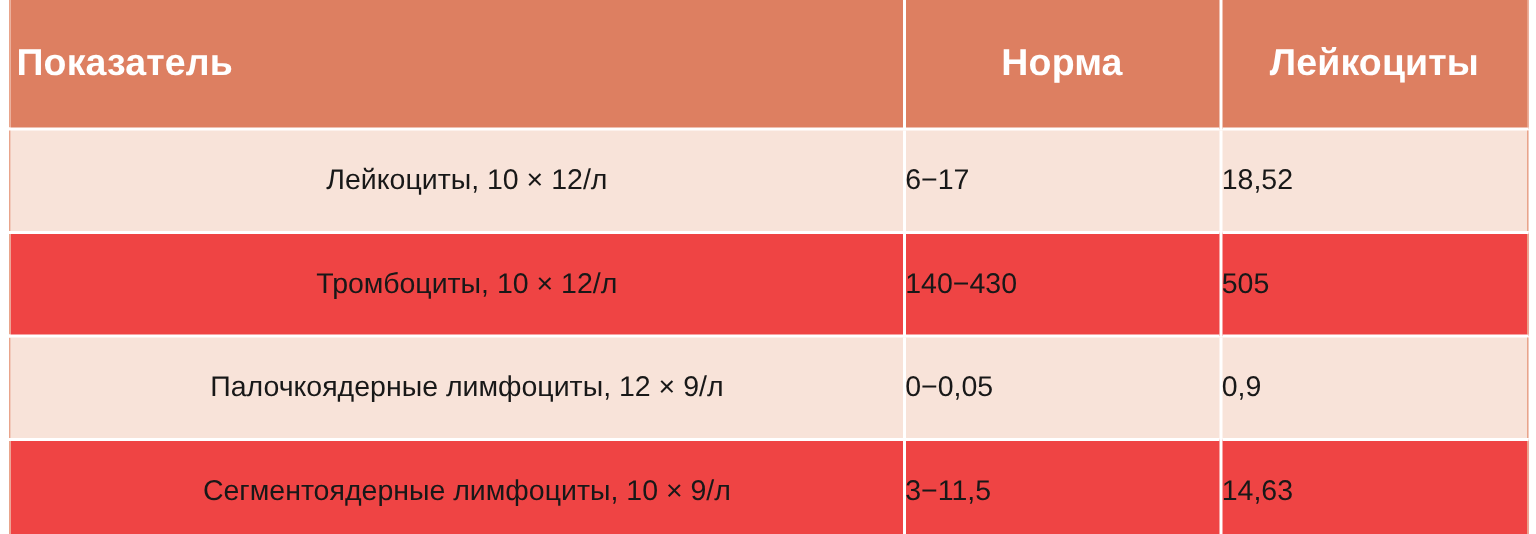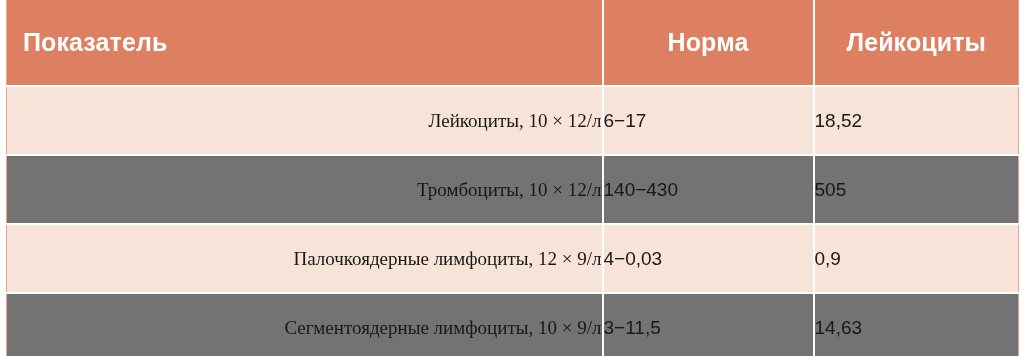--- a/index.html
+++ b/index.html
@@ -49,52 +49,51 @@
     font-size: 25px;
     font-weight: bold;
     height: 85px;
     padding: 0;
     vertical-align: middle;
     letter-spacing: 0.1px;
     border: 0;
   }
   thead th.h-name {
     text-align: left;
-    padding-left: 16px;
+    padding-left: 4px;
   }
   thead th.h-norm,
   thead th.h-result {
     text-align: center;
     border-left: 2px solid #ffffff;
     margin-top: 27px;
   }
 
   tbody td {
     height: 67px;
     padding: 0;
     font-size: 19px;
     font-weight: normal;
     color: #181818;
     vertical-align: middle;
     border: 0;
     border-top: 2px solid #ffffff;
   }
   tbody td.t-name {
-    text-align: right;
+    text-align: center;
     padding-left: 14px;
-    font-family: Liberation Serif, serif;
   }
   tbody td.t-norm,
   tbody td.t-result {
     text-align: left;
     border-left: 2px solid #ffffff;
   }
 
   tbody tr.row-odd  td { background: #f8e3d9; }
-  tbody tr.row-even td { background: #737373; }
+  tbody tr.row-even td { background: #ef4444; }
 </style>
 </head>
 <body>
 
 <div class="page">
 
   <table class="results-table">
     <colgroup>
       <col class="c-name">
       <col class="c-norm">
@@ -115,21 +114,21 @@
         <td class="t-norm">6−17</td>
         <td class="t-result">18,52</td>
       </tr>
       <tr class="row-even">
         <td class="t-name">Тромбоциты, 10 × 12/л</td>
         <td class="t-norm">140−430</td>
         <td class="t-result">505</td>
       </tr>
       <tr class="row-odd">
         <td class="t-name">Палочкоядерные лимфоциты, 12 × 9/л</td>
-        <td class="t-norm">4−0,03</td>
+        <td class="t-norm">0−0,05</td>
         <td class="t-result">0,9</td>
       </tr>
       <tr class="row-even">
         <td class="t-name">Сегментоядерные лимфоциты, 10 × 9/л</td>
         <td class="t-norm">3−11,5</td>
         <td class="t-result">14,63</td>
       </tr>
     </tbody>
   </table>
 

